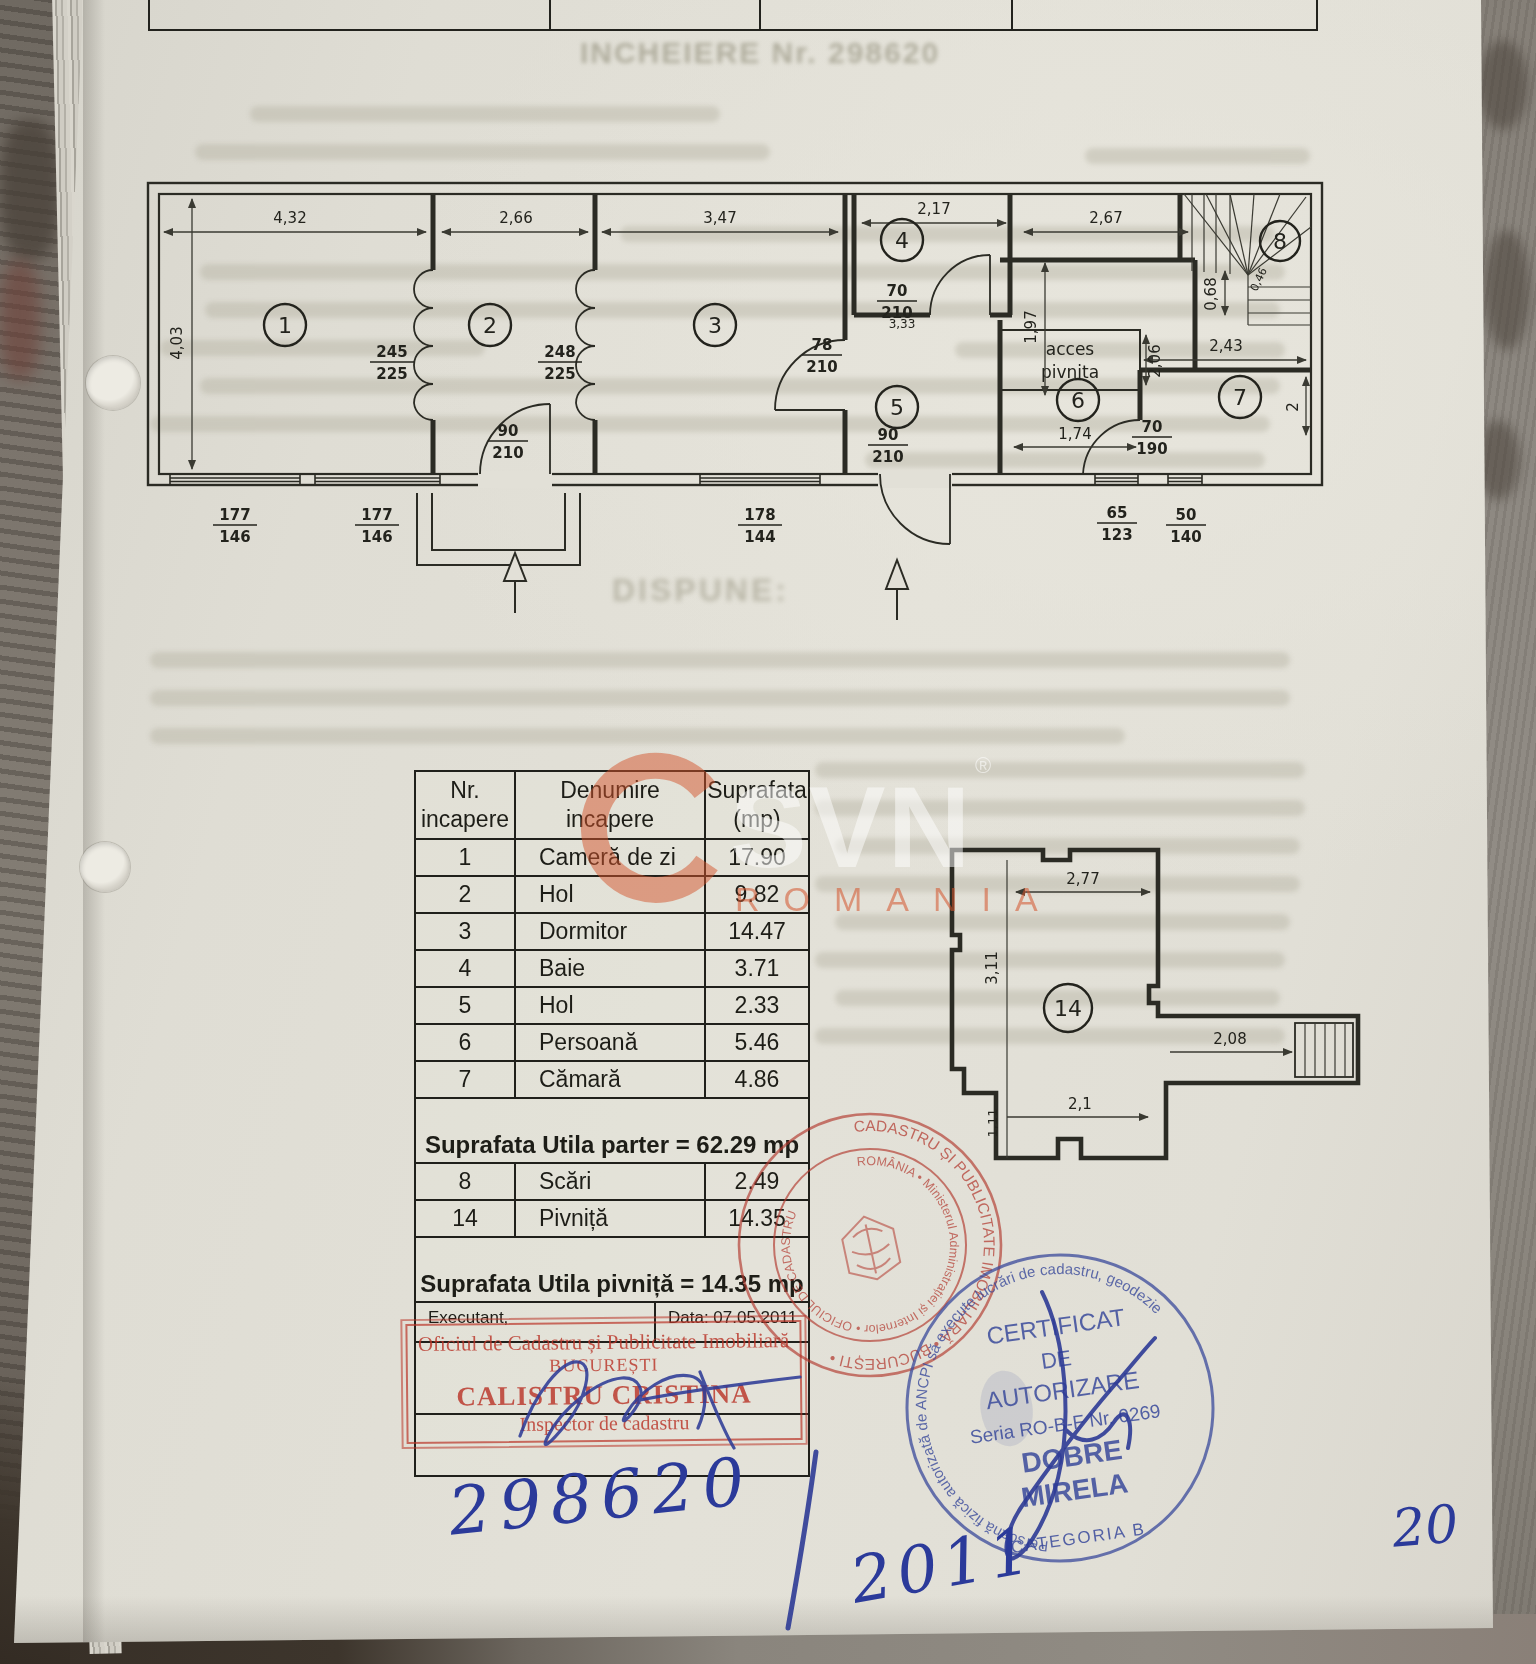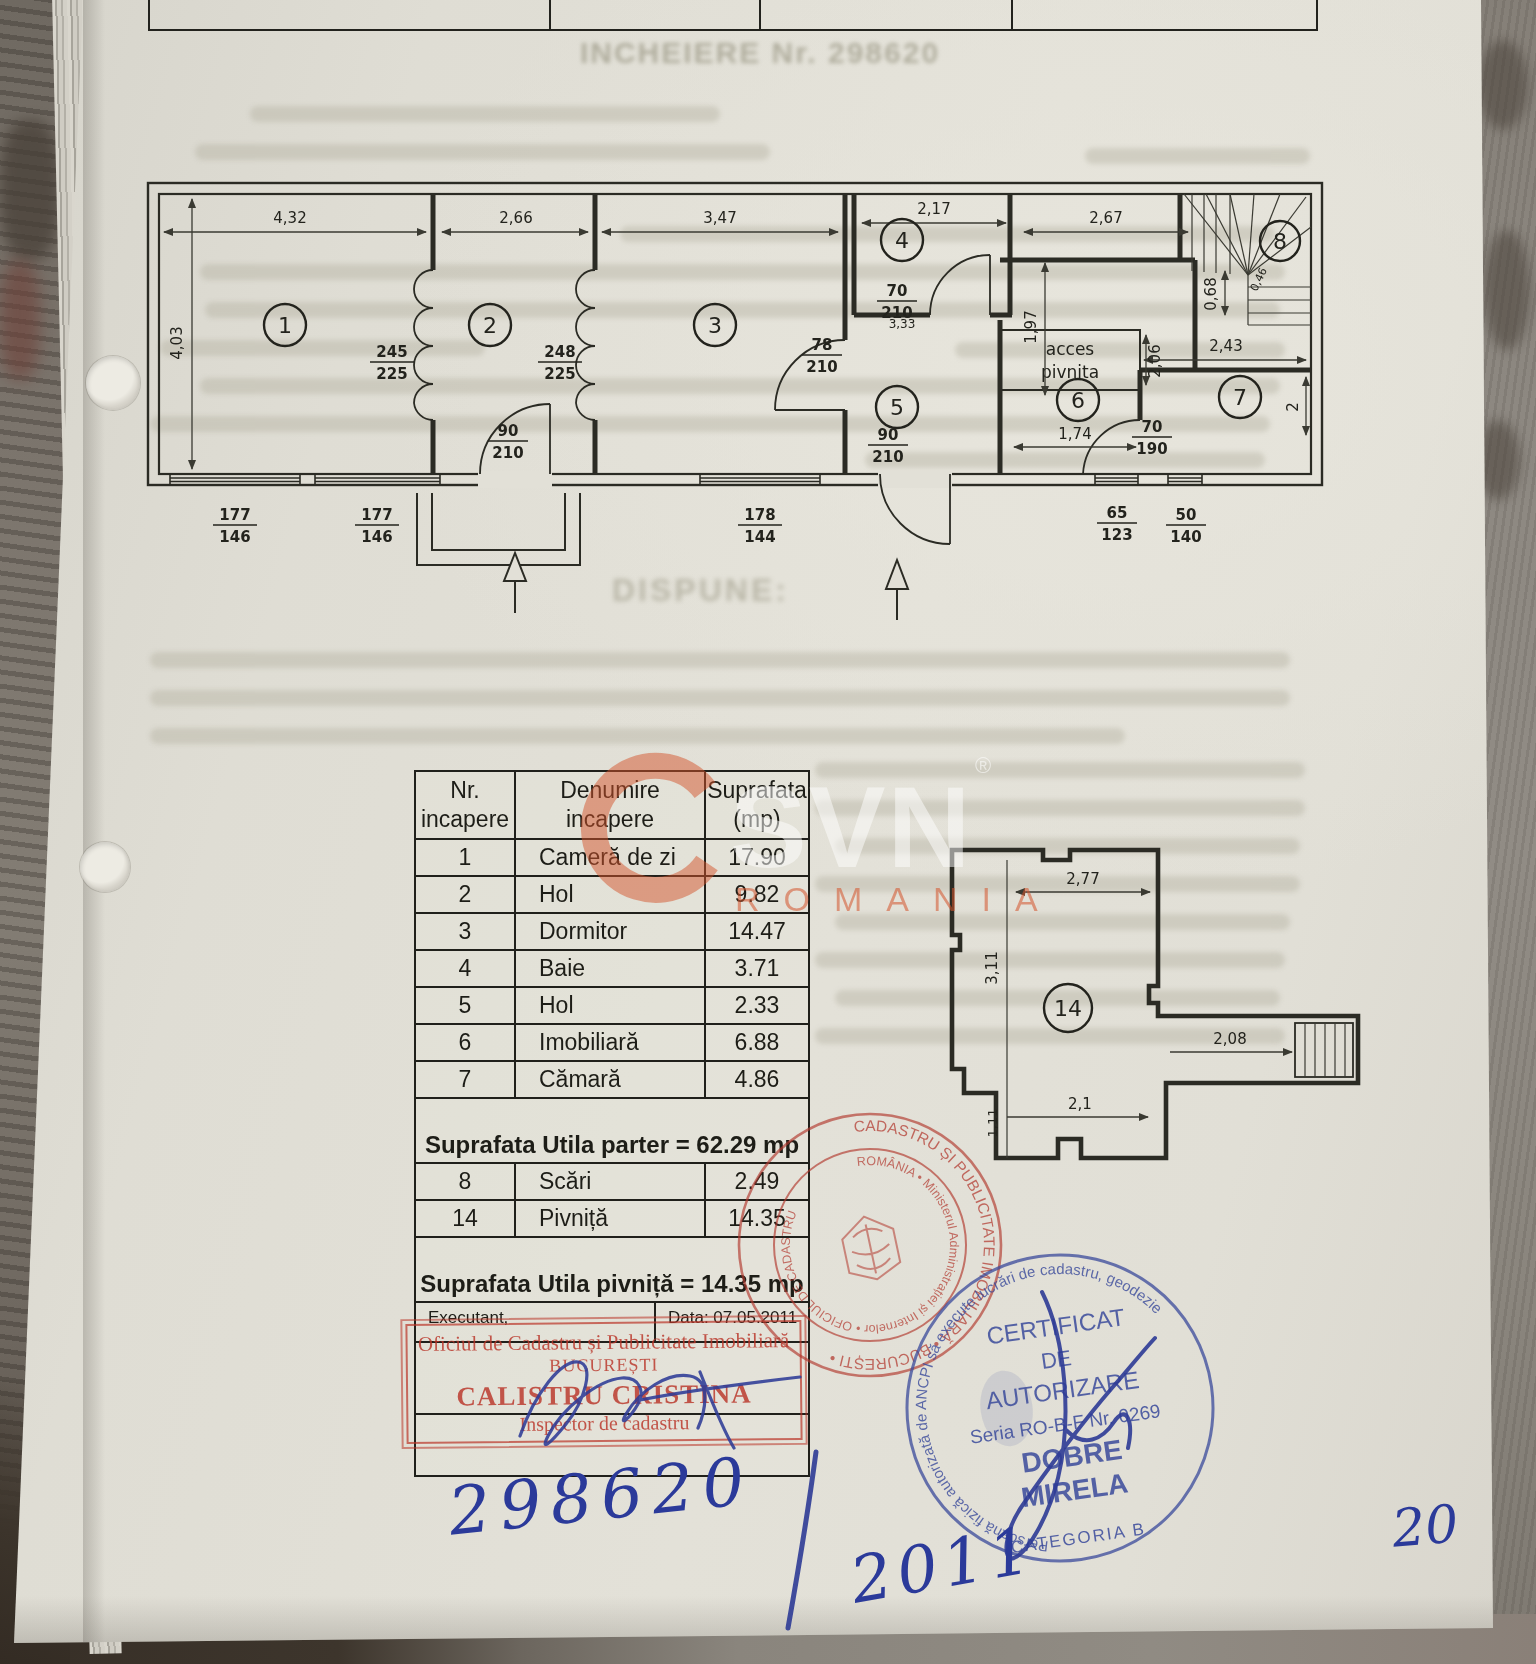--- a/index.html
+++ b/index.html
@@ -477,22 +477,22 @@
           <div class="cl cb">Baie</div>
           <div class="cc">3.71</div>
         </div>
         <div class="trow">
           <div class="cc cb">5</div>
           <div class="cl cb">Hol</div>
           <div class="cc">2.33</div>
         </div>
         <div class="trow">
           <div class="cc cb">6</div>
-          <div class="cl cb">Imobiliară</div>
-          <div class="cc">6.88</div>
+          <div class="cl cb">Persoană</div>
+          <div class="cc">5.46</div>
         </div>
         <div class="trow">
           <div class="cc cb">7</div>
           <div class="cl cb">Cămară</div>
           <div class="cc">4.86</div>
         </div>
       </div>
     <div class="merged">Suprafata Utila parter = 62.29 mp</div>
     <div id="rows-b">
         <div class="trow">

